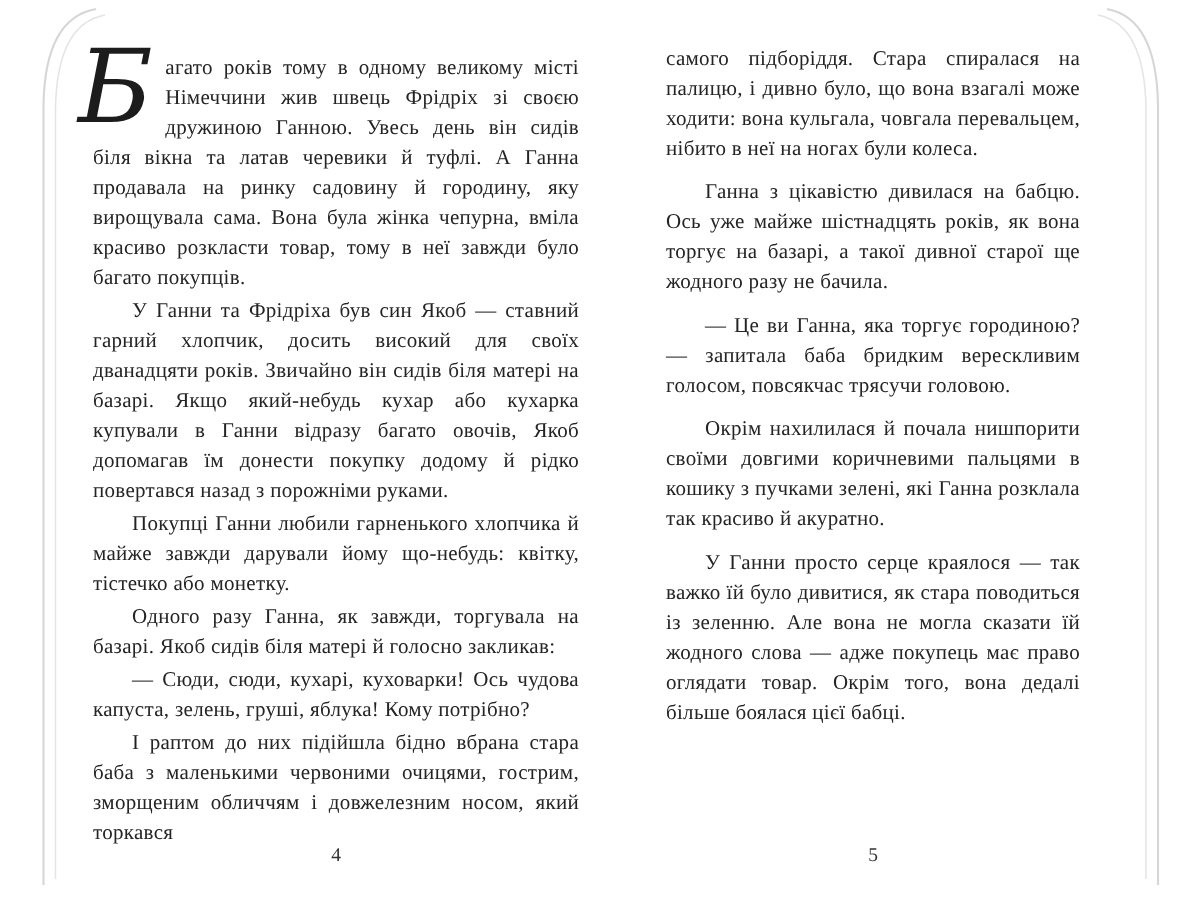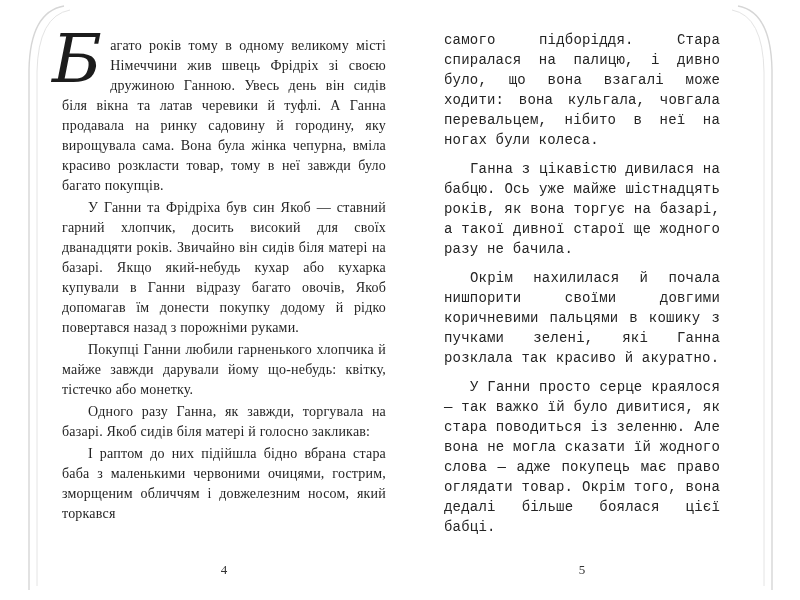--- a/index.html
+++ b/index.html
@@ -15,21 +15,21 @@
   .col{
     position:absolute;
     text-align:justify;
     font-size:14px;
     line-height:20px;
     letter-spacing:0.2px;
   }
   .col-left{left:62px;top:36px;width:324px;}
   .col-right{left:444px;top:30px;width:276px;}
   .col p{margin:0 0 2px 0;text-indent:26px;}
-  .col-right p{margin:0 0 9px 0;font-family:Liberation Mono, monospace;}
+  .col-right p{margin:0 0 9px 0;}
   p.noindent{text-indent:0;}
   .dropcap{
     float:left;
     font-family:"DejaVu Serif", serif;
     font-style:italic;
     font-size:68px;
     line-height:54px;
     margin:-4px 8px 0 -10px;
     color:#1c1c1c;
   }
@@ -55,26 +55,28 @@
     <path d="M732,10 Q763,16 764,72 L764,586" fill="none" stroke="#e4e4e4" stroke-width="1"></path>
   </svg>
 
   <div class="col col-left">
     <p class="noindent">
       <span class="dropcap">Б</span><span>агато років тому в одному великому місті Німеччини жив швець Фрідріх зі своєю дружиною Ганною. Увесь день він сидів біля вікна та латав черевики й туфлі. А Ганна продавала на ринку садовину й городину, яку вирощувала сама. Вона була жінка чепурна, вміла красиво розкласти товар, тому в неї завжди було багато покупців.</span>
     </p>
     <p>У Ганни та Фрідріха був син Якоб — ставний гарний хлопчик, досить високий для своїх дванадцяти років. Звичайно він сидів біля матері на базарі. Якщо який-небудь кухар або кухарка купували в Ганни відразу багато овочів, Якоб допомагав їм донести покупку додому й рідко повертався назад з порожніми руками.</p>
     <p>Покупці Ганни любили гарненького хлопчика й майже завжди дарували йому що-небудь: квітку, тістечко або монетку.</p>
     <p>Одного разу Ганна, як завжди, торгувала на базарі. Якоб сидів біля матері й голосно закликав:</p>
+    <p>— Сюди, сюди, кухарі, куховарки! Ось чудова капуста, зелень, груші, яблука! Кому потрібно?</p>
     <p>І раптом до них підійшла бідно вбрана стара баба з маленькими червоними очицями, гострим, зморщеним обличчям і довжелезним носом, який торкався</p>
   </div>
 
   <div class="col col-right">
     <p class="noindent">самого підборіддя. Стара спиралася на палицю, і дивно було, що вона взагалі може ходити: вона кульгала, човгала перевальцем, нібито в неї на ногах були колеса.</p>
     <p>Ганна з цікавістю дивилася на бабцю. Ось уже майже шістнадцять років, як вона торгує на базарі, а такої дивної старої ще жодного разу не бачила.</p>
+    <p>— Це ви Ганна, яка торгує городиною? — запитала баба бридким верескливим голосом, повсякчас трясучи головою.</p>
     <p>Окрім нахилилася й почала нишпорити своїми довгими коричневими пальцями в кошику з пучками зелені, які Ганна розклала так красиво й акуратно.</p>
     <p>У Ганни просто серце краялося — так важко їй було дивитися, як стара поводиться із зеленню. Але вона не могла сказати їй жодного слова — адже покупець має право оглядати товар. Окрім того, вона дедалі більше боялася цієї бабці.</p>
 
   </div>
 
   <div class="pagenum pagenum-left">4</div>
   <div class="pagenum pagenum-right">5</div>
 
 </div>
 

